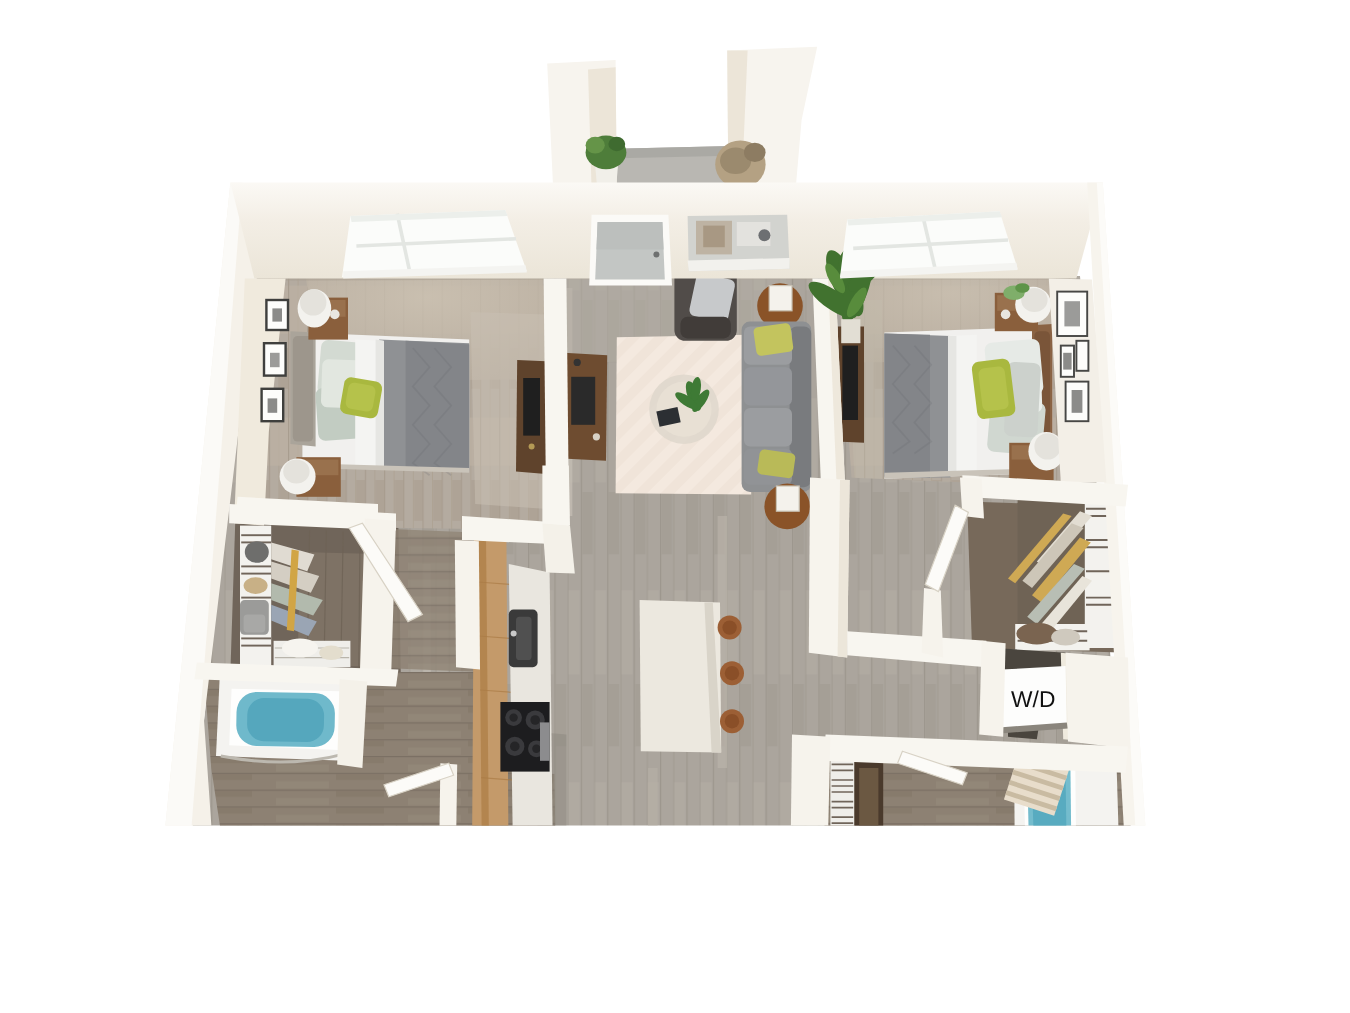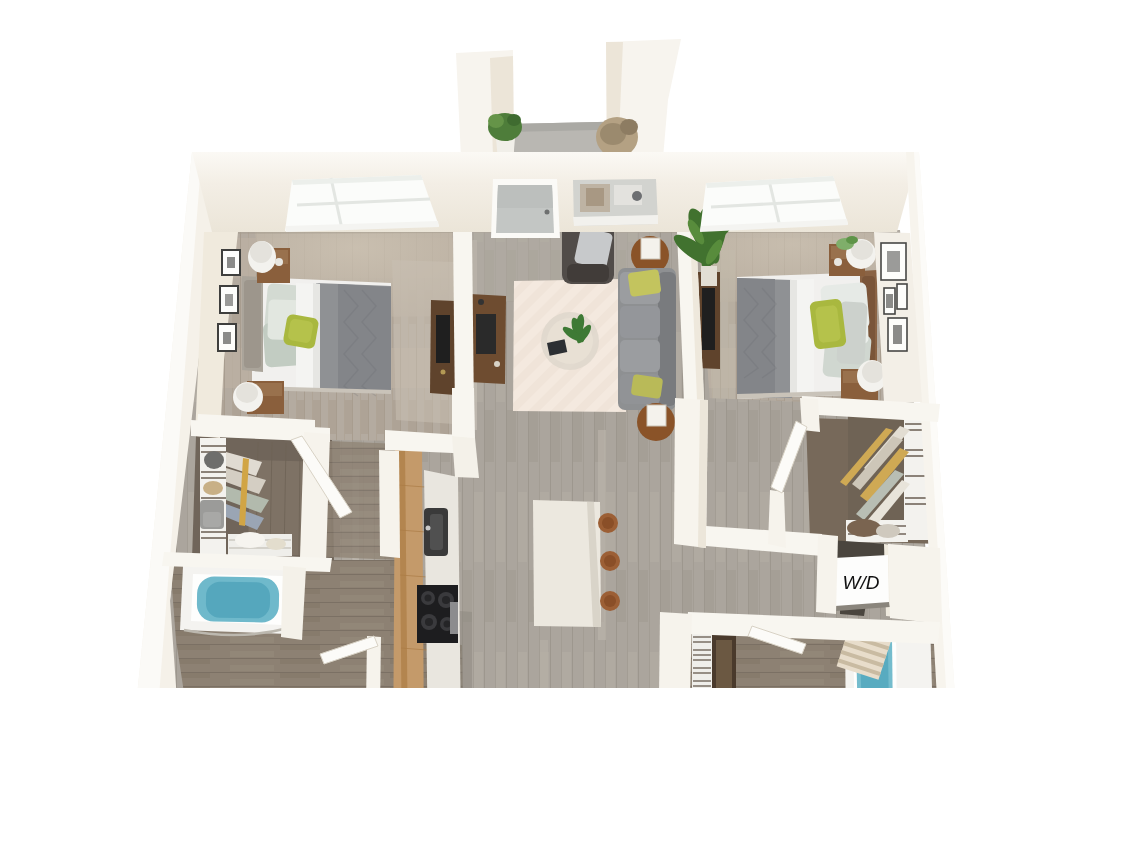--- a/index.html
+++ b/index.html
@@ -1,16 +1,16 @@
 <!DOCTYPE html>
 <html><head>
 <meta charset="utf-8">
 <style>
 html,body{margin:0;padding:0;background:#ffffff;font-family:"Liberation Sans",sans-serif;}
-#wrap{width:1125px;height:688px;position:relative;overflow:hidden;font-style:italic;}
+#wrap{width:1125px;height:688px;position:relative;overflow:hidden;}
 </style>
 </head>
 <body>
 <div id="wrap">
 <svg width="1125" height="844" viewBox="0 0 1125 844" xmlns="http://www.w3.org/2000/svg">
 <defs>
   <linearGradient id="topwall" x1="0" y1="0" x2="0" y2="1">
     <stop offset="0" stop-color="#fbf9f5"></stop>
           <stop offset="0.4" stop-color="#f3eee5"></stop>
           <stop offset="1" stop-color="#ebe5d8"></stop>

